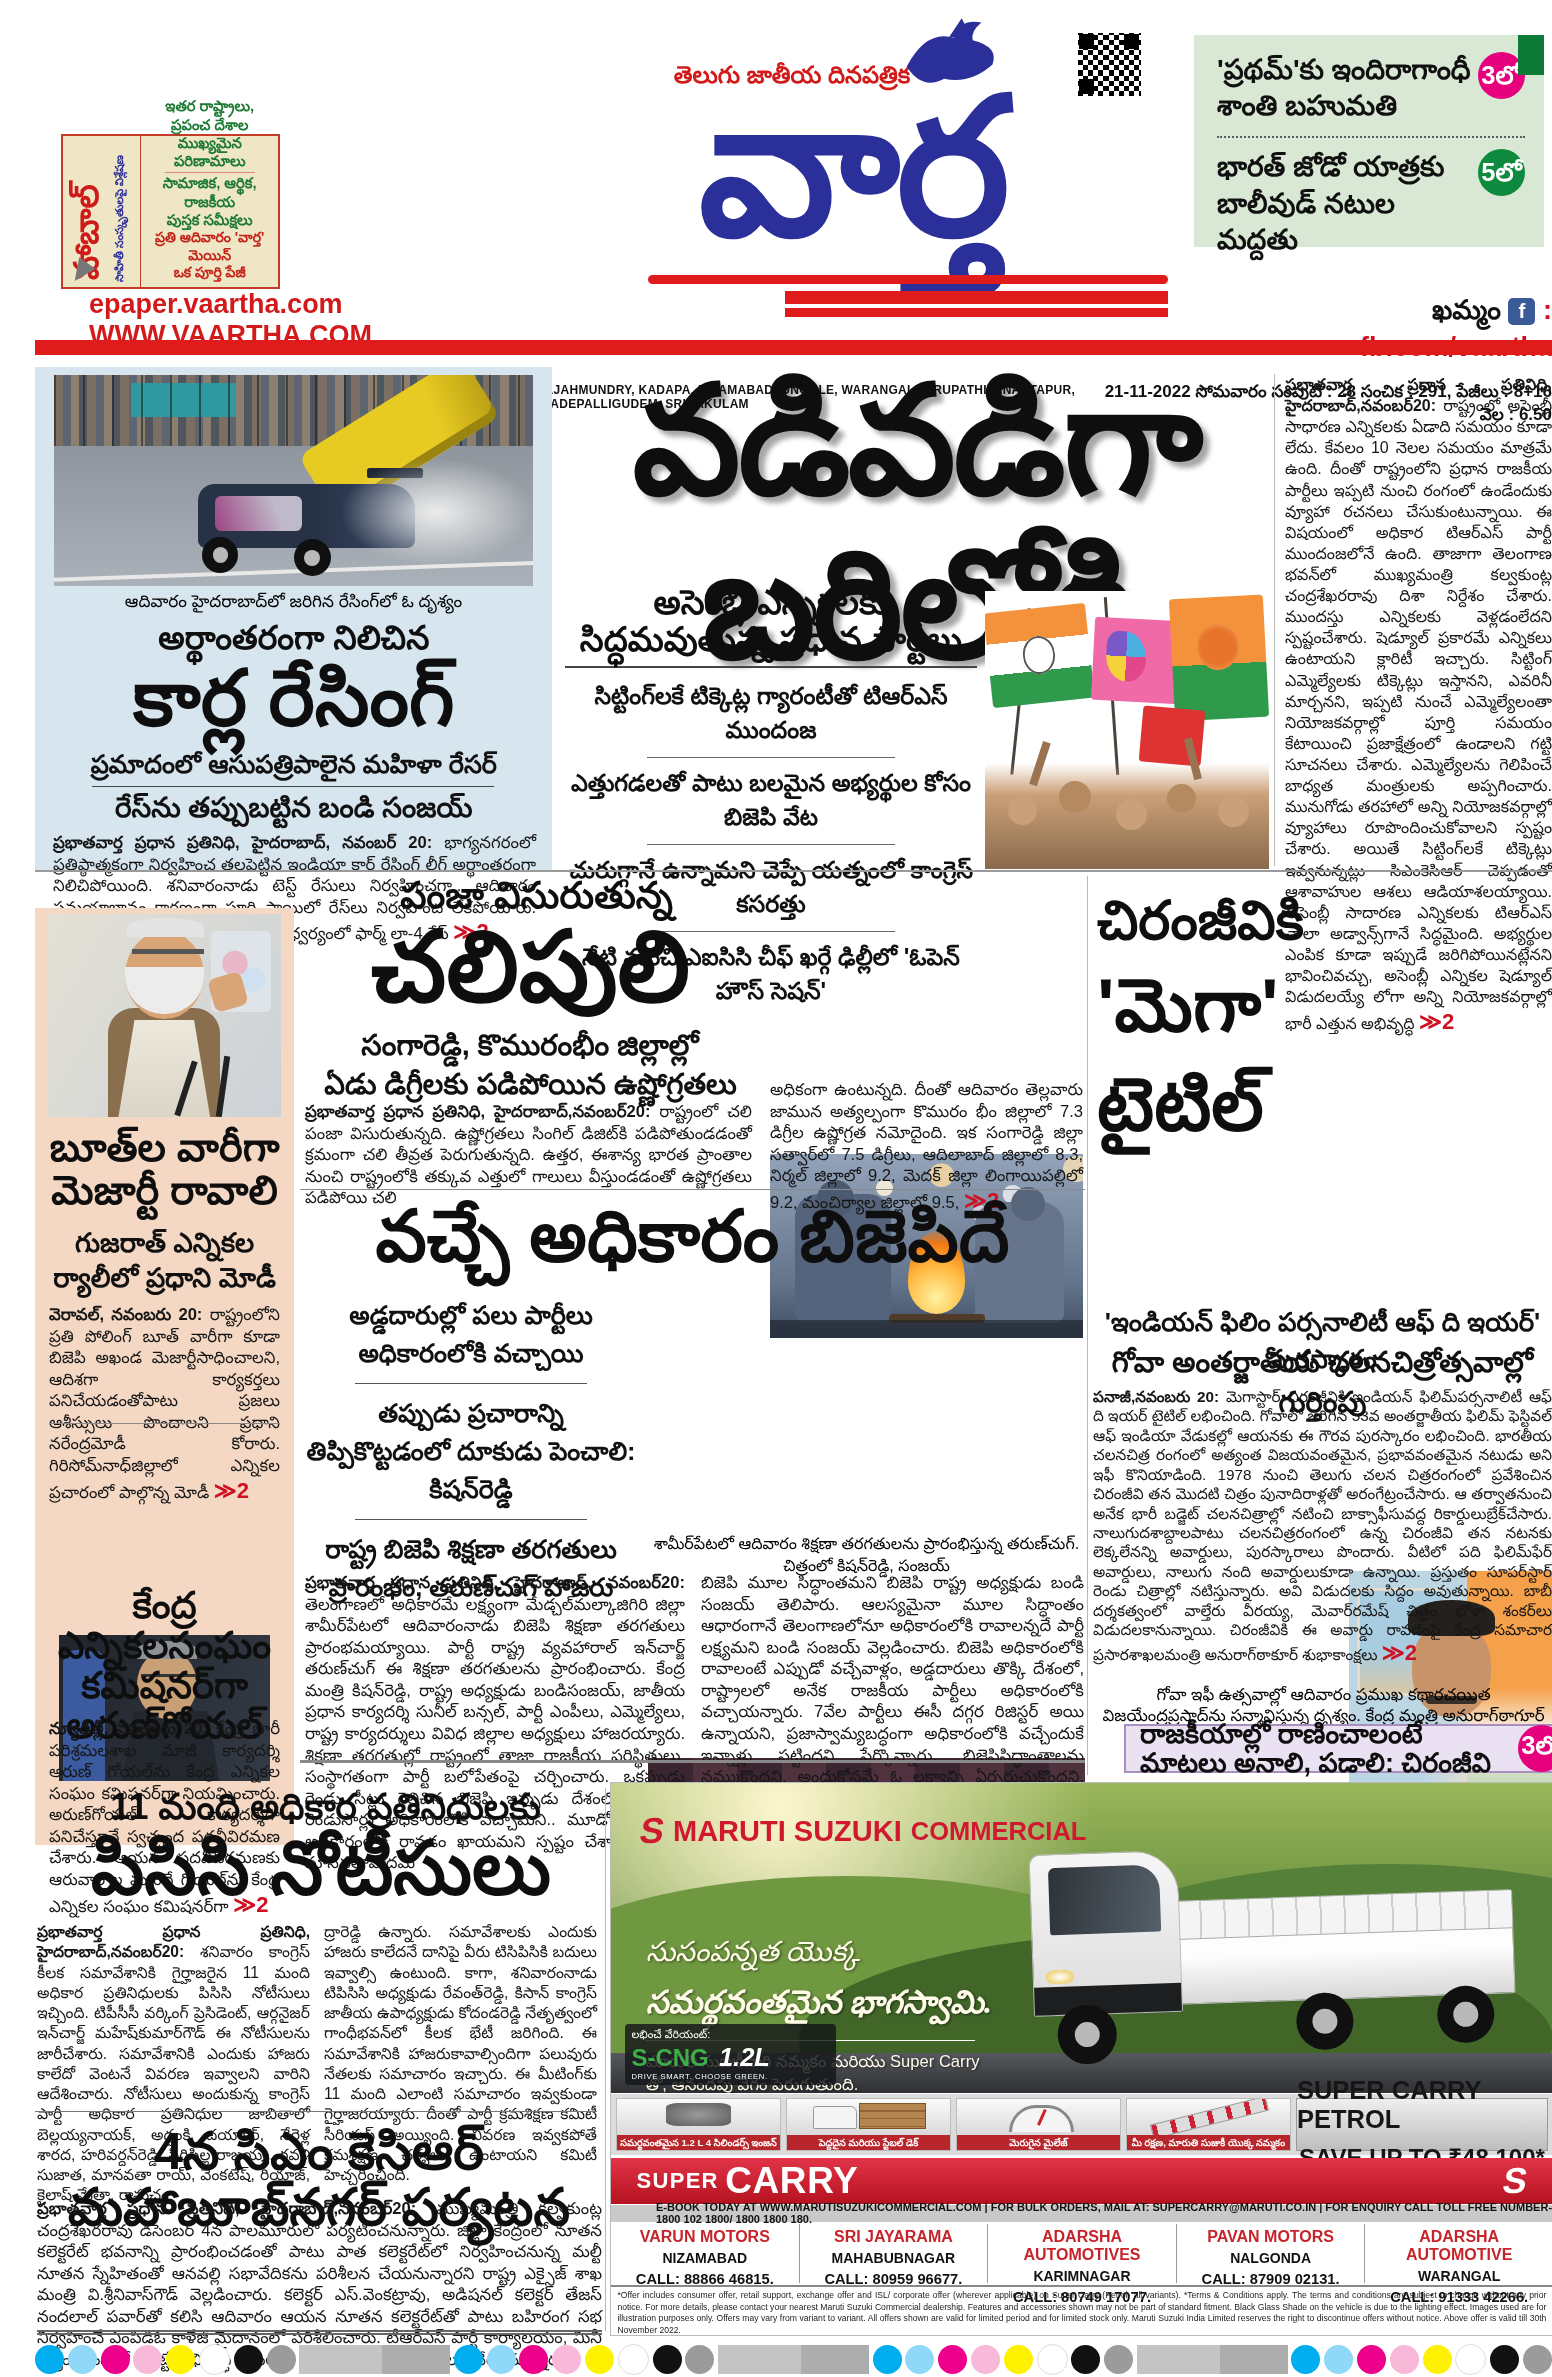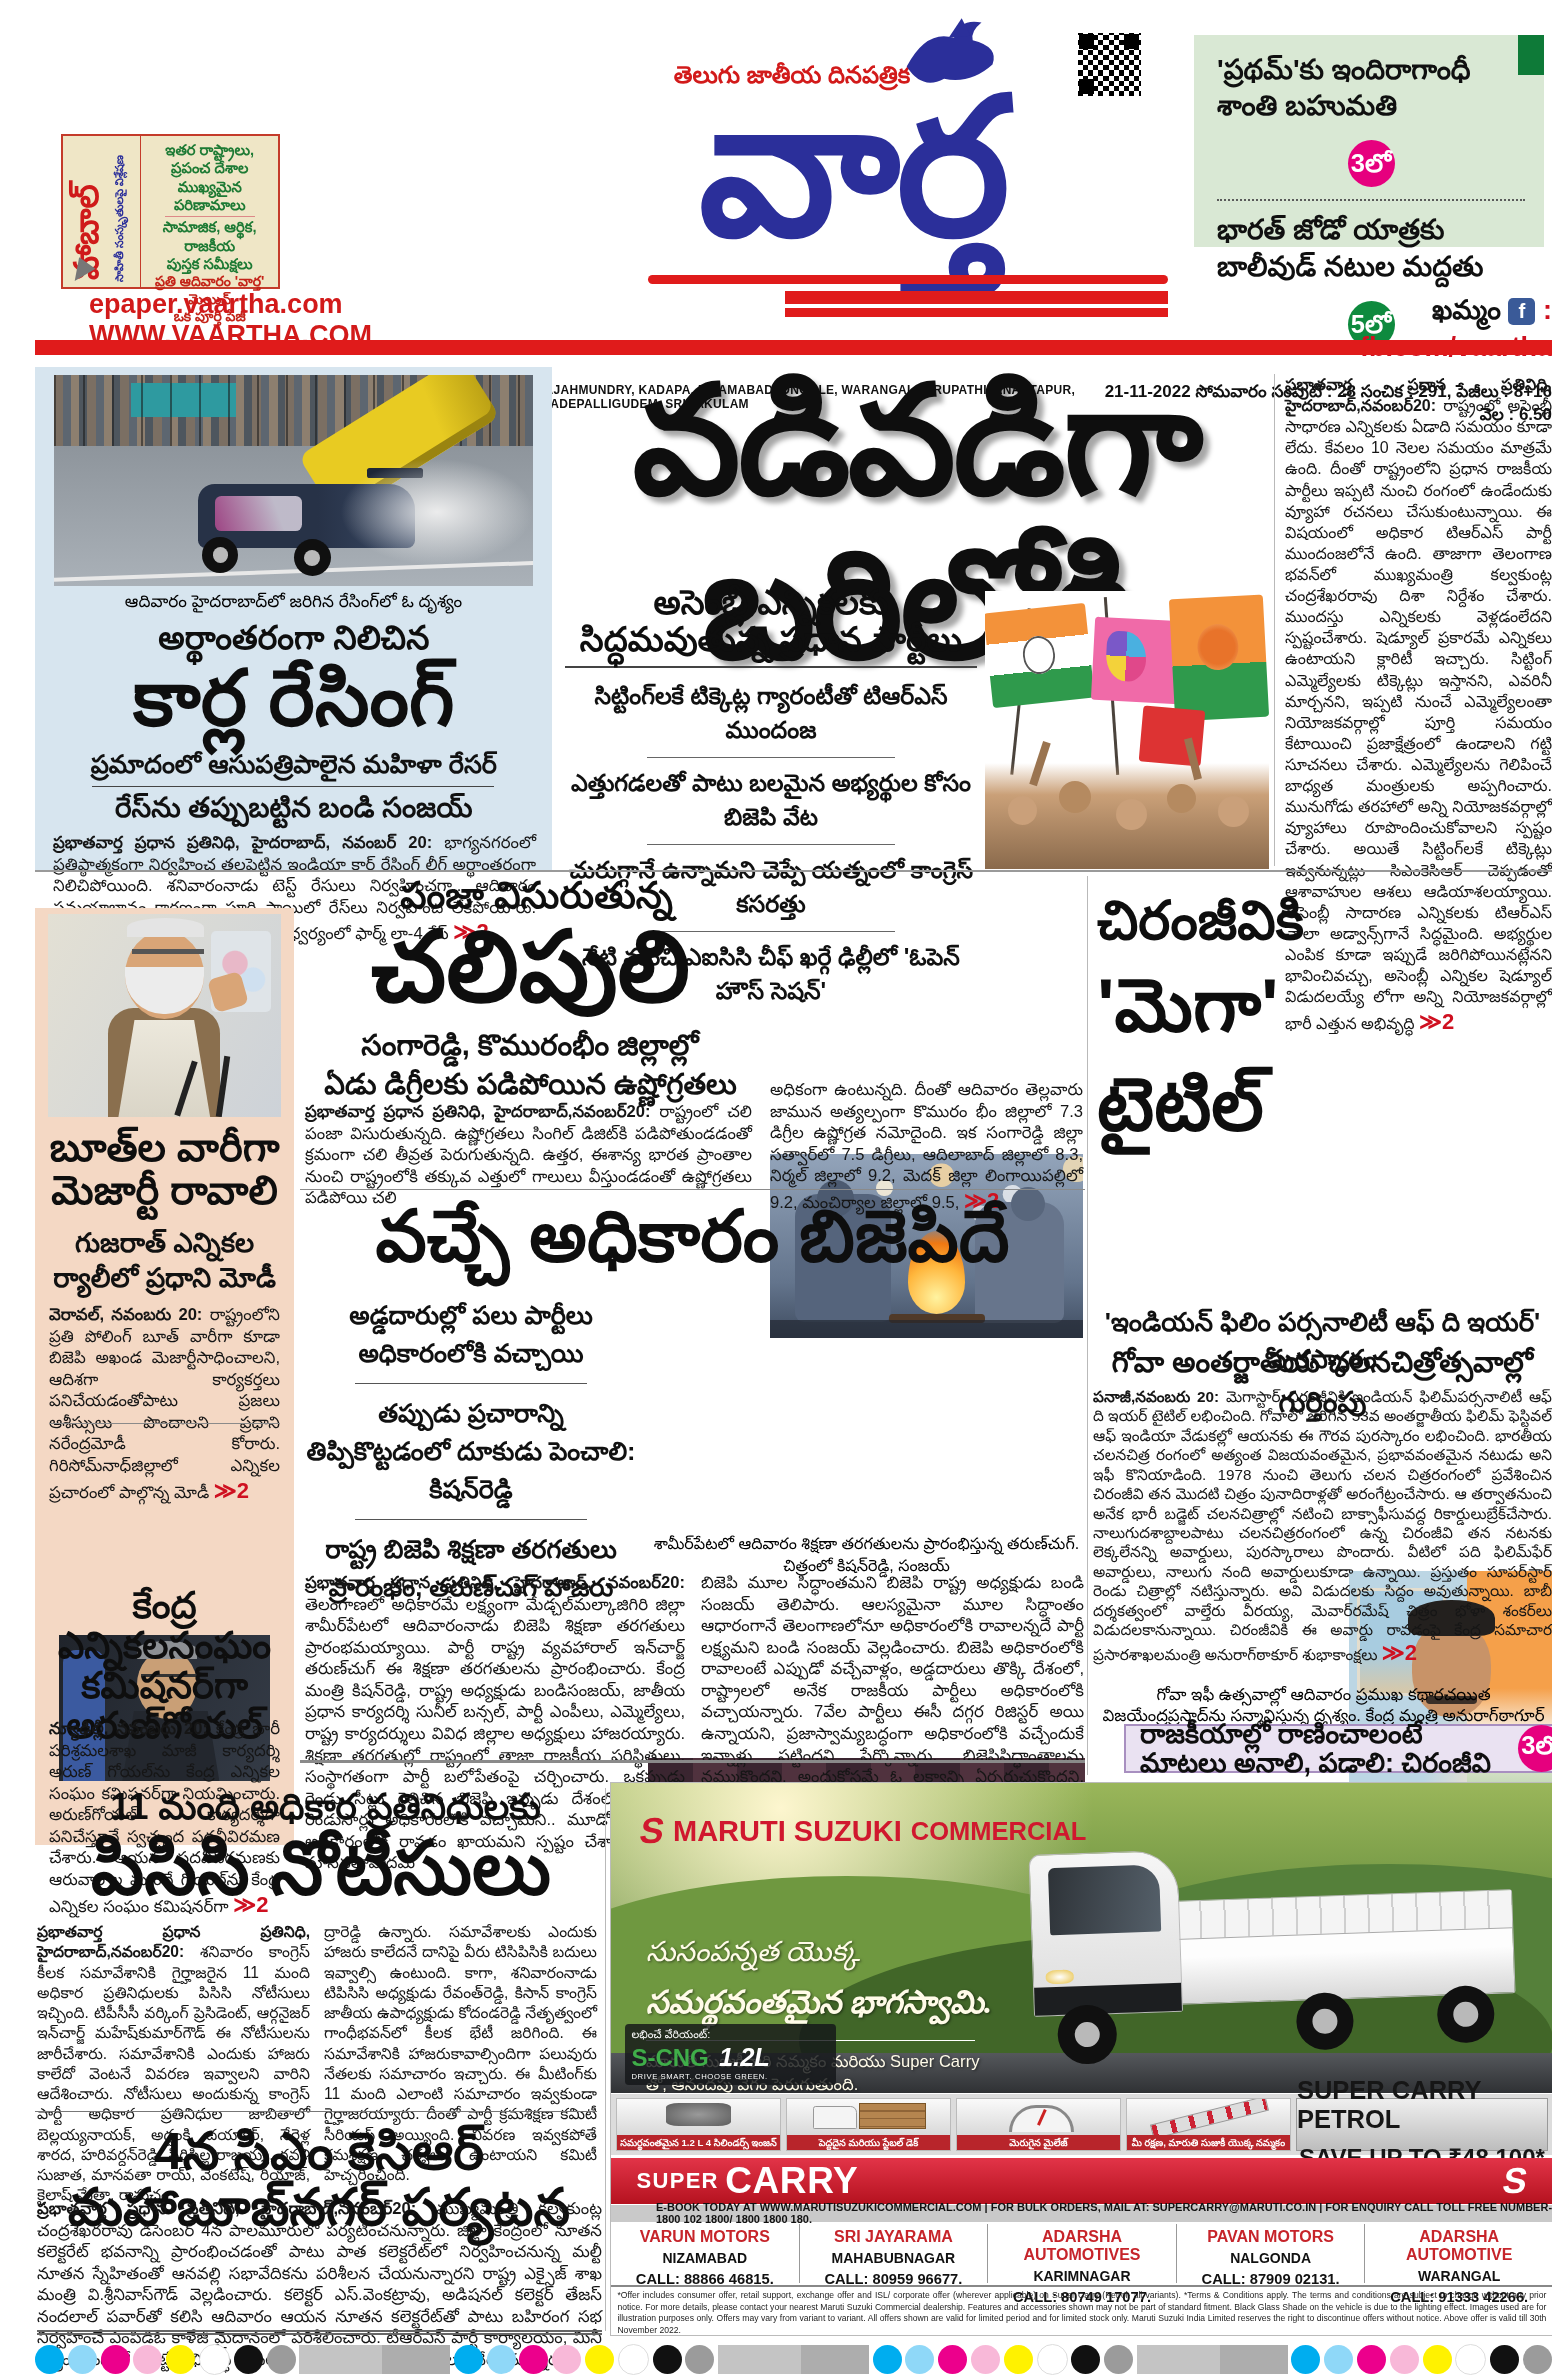--- a/index.html
+++ b/index.html
@@ -14,36 +14,36 @@
   .rule{background:#444;height:1.3px;}
   .vrule{background:#b9b9b9;width:1.3px;}
   .hd{font-weight:900;color:#0e0e0e;line-height:1.08;}
   .bd{font-size:16.6px;line-height:1.3;color:#161616;}
   .lead{font-weight:bold;}
   .cap{font-size:17px;color:#000000;}
   
   .promo{border:2.6px solid #c43b2a;background:#efe6c6;display:flex;}
   .promo-left{width:36%;position:relative;border-right:1.3px solid #c43b2a;overflow:hidden;}
   .vtxt{position:absolute;transform:rotate(-90deg);transform-origin:left top;white-space:nowrap;}
-  .promo-right{flex:1;padding:5.1px 3.8px;display:flex;flex-direction:column;justify-content:flex-start;}
+  .promo-right{flex:1;padding:5.1px 3.8px;display:flex;flex-direction:column;justify-content:flex-end;}
   .green-ln{color:#1d7a34;font-weight:bold;font-size:14.7px;line-height:1.25;text-align:center;}
   .promo-div{border-top:1.3px solid #d88;width:70%;margin:1.3px auto;}
   .red-ln{color:#c42318;font-weight:bold;font-size:14px;text-align:center;line-height:1.25;}
   .logo-txt{font-weight:900;color:#2b2f9a;font-size:192px;line-height:0.95;letter-spacing:-3.8px;}
   .tagline{color:#d21a1a;font-weight:bold;font-size:24px;}
   .qr{background:
       repeating-linear-gradient(0deg,#000 0 5.1px,#fff 5.1px 10.2px),
       repeating-linear-gradient(90deg,#000 0 5.1px,#fff 5.1px 10.2px);
       background-blend-mode:difference;outline:2.6px solid #fff;}
   .qr:after{content:"";position:absolute;inset:0;background:
       linear-gradient(#000,#000) 1.3px 1.3px/15.3px 15.3px no-repeat,
       linear-gradient(#000,#000) calc(100% - 1.3px) 1.3px/15.3px 15.3px no-repeat,
       linear-gradient(#000,#000) 1.3px calc(100% - 1.3px)/15.3px 15.3px no-repeat;}
   .greenbox{background:#d9e8d4;padding:16.6px 19px 10.2px 23px;}
-  .gb-item{font-size:28px;font-weight:800;color:#101010;line-height:1.3;display:flex;align-items:center;gap:16px;flex-direction:column;}
+  .gb-item{font-size:28px;font-weight:800;color:#101010;line-height:1.3;display:flex;align-items:flex-start;gap:5px;}
   .badge{min-width:47px;height:47px;border-radius:50%;color:#fff;font-weight:bold;font-size:25.5px;
          display:inline-flex;align-items:center;justify-content:center;flex:0 0 auto;}
   .dotted{border-top:2.6px dotted #5a5a5a;margin:11.5px 0;}
   .redbar{background:#e01b1b;}
   .pub{font-size:12px;letter-spacing:0.3px;color:#111;font-weight:bold;font-family:"Liberation Sans",sans-serif;}
   .dateline{font-size:17px;font-weight:bold;}
   .fb{display:inline-flex;width:27px;height:27px;background:#3a5a98;color:#fff;border-radius:5.1px;
       align-items:center;justify-content:center;font-weight:900;font-size:20.4px;vertical-align:middle;}
   
   .ph{position:relative;overflow:hidden;background:#9aa0a6;}

